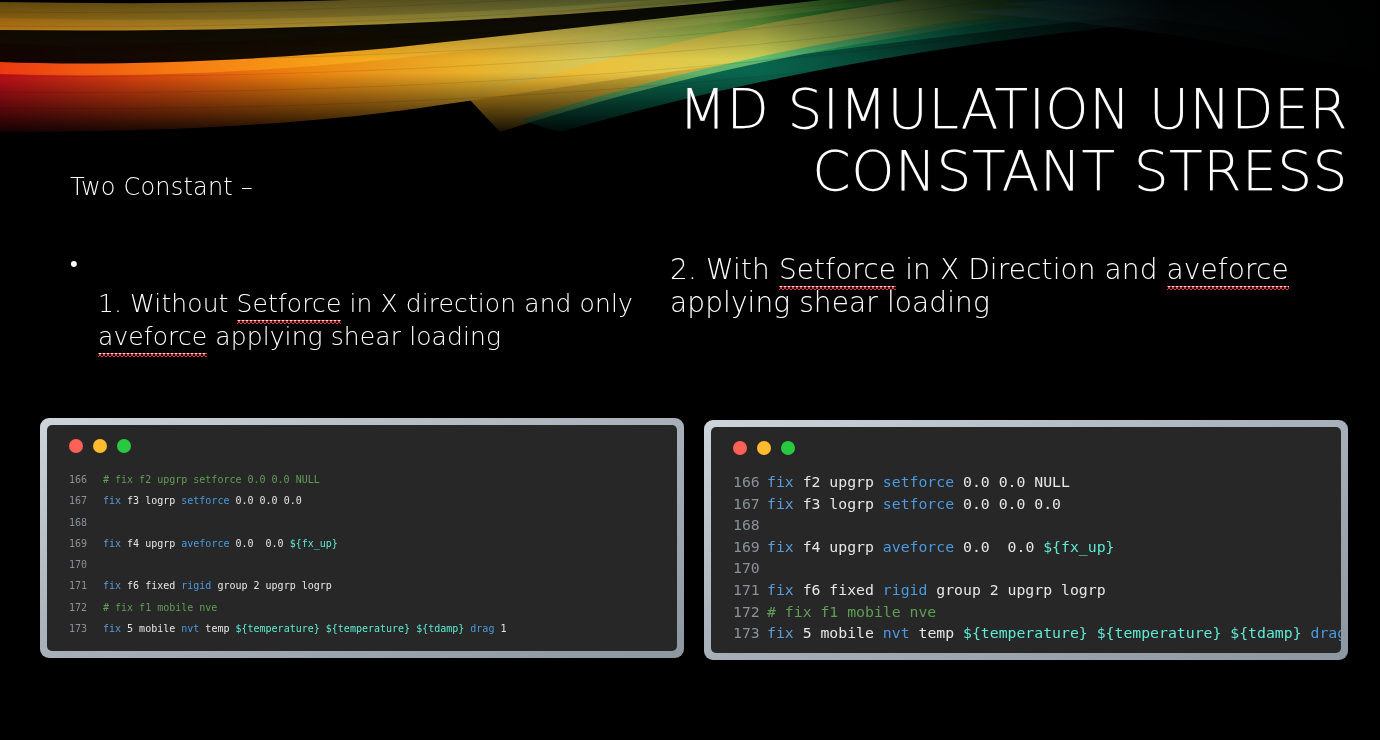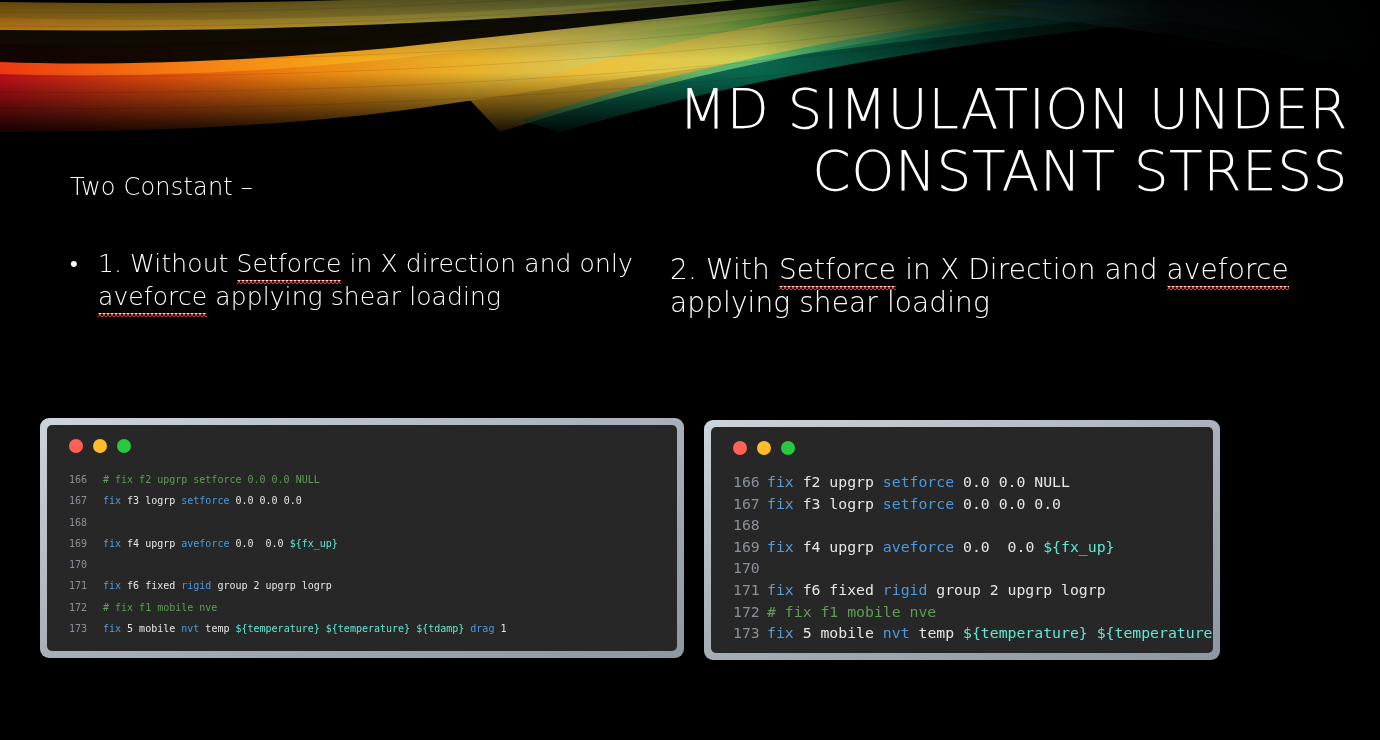--- a/index.html
+++ b/index.html
@@ -74,21 +74,21 @@
     display: flex;
     align-items: flex-start;
   }
   #opt-left .bullet {
     flex: 0 0 auto;
     width: 28px;
     font-size: 22px;
     line-height: 32px;
     color: #ffffff;
   }
-  #opt-left .otext { flex: 1 1 auto; }
+  #opt-left .otext { flex: 1 1 auto; margin-top: 40px; }
 
   #opt-right {
     left: 670px;
     top: 254px;
     width: 690px;
     font-size: 28px;
     line-height: 31px;
   }
 
   
@@ -152,21 +152,21 @@
     width: 34px;
   }
   .kw  { color: #5b9bd5; }
   .fn  { color: #4a9ae0; }
   .cm  { color: #5f9e55; }
   .var { color: #5eead4; }
   .pl  { color: #e6e6e6; }
   .num { color: #e6e6e6; }
 
   #panel-left  { left: 40px;  top: 418px; width: 644px; height: 240px; }
-  #panel-right { left: 704px; top: 420px; width: 516px; height: 240px; }
+  #panel-right { left: 704px; top: 420px; width: 644px; height: 240px; }
   #panel-right .codelines { font-size: 14.8px; line-height: 21.6px; }
 </style>
 </head>
 <body>
 
 <div id="banner">
   <svg width="1380" height="132" viewBox="0 0 1380 132">
     <defs>
       <linearGradient id="gA" x1="0" y1="0" x2="1" y2="0">
         <stop offset="0.00" stop-color="#c7101a"></stop>

